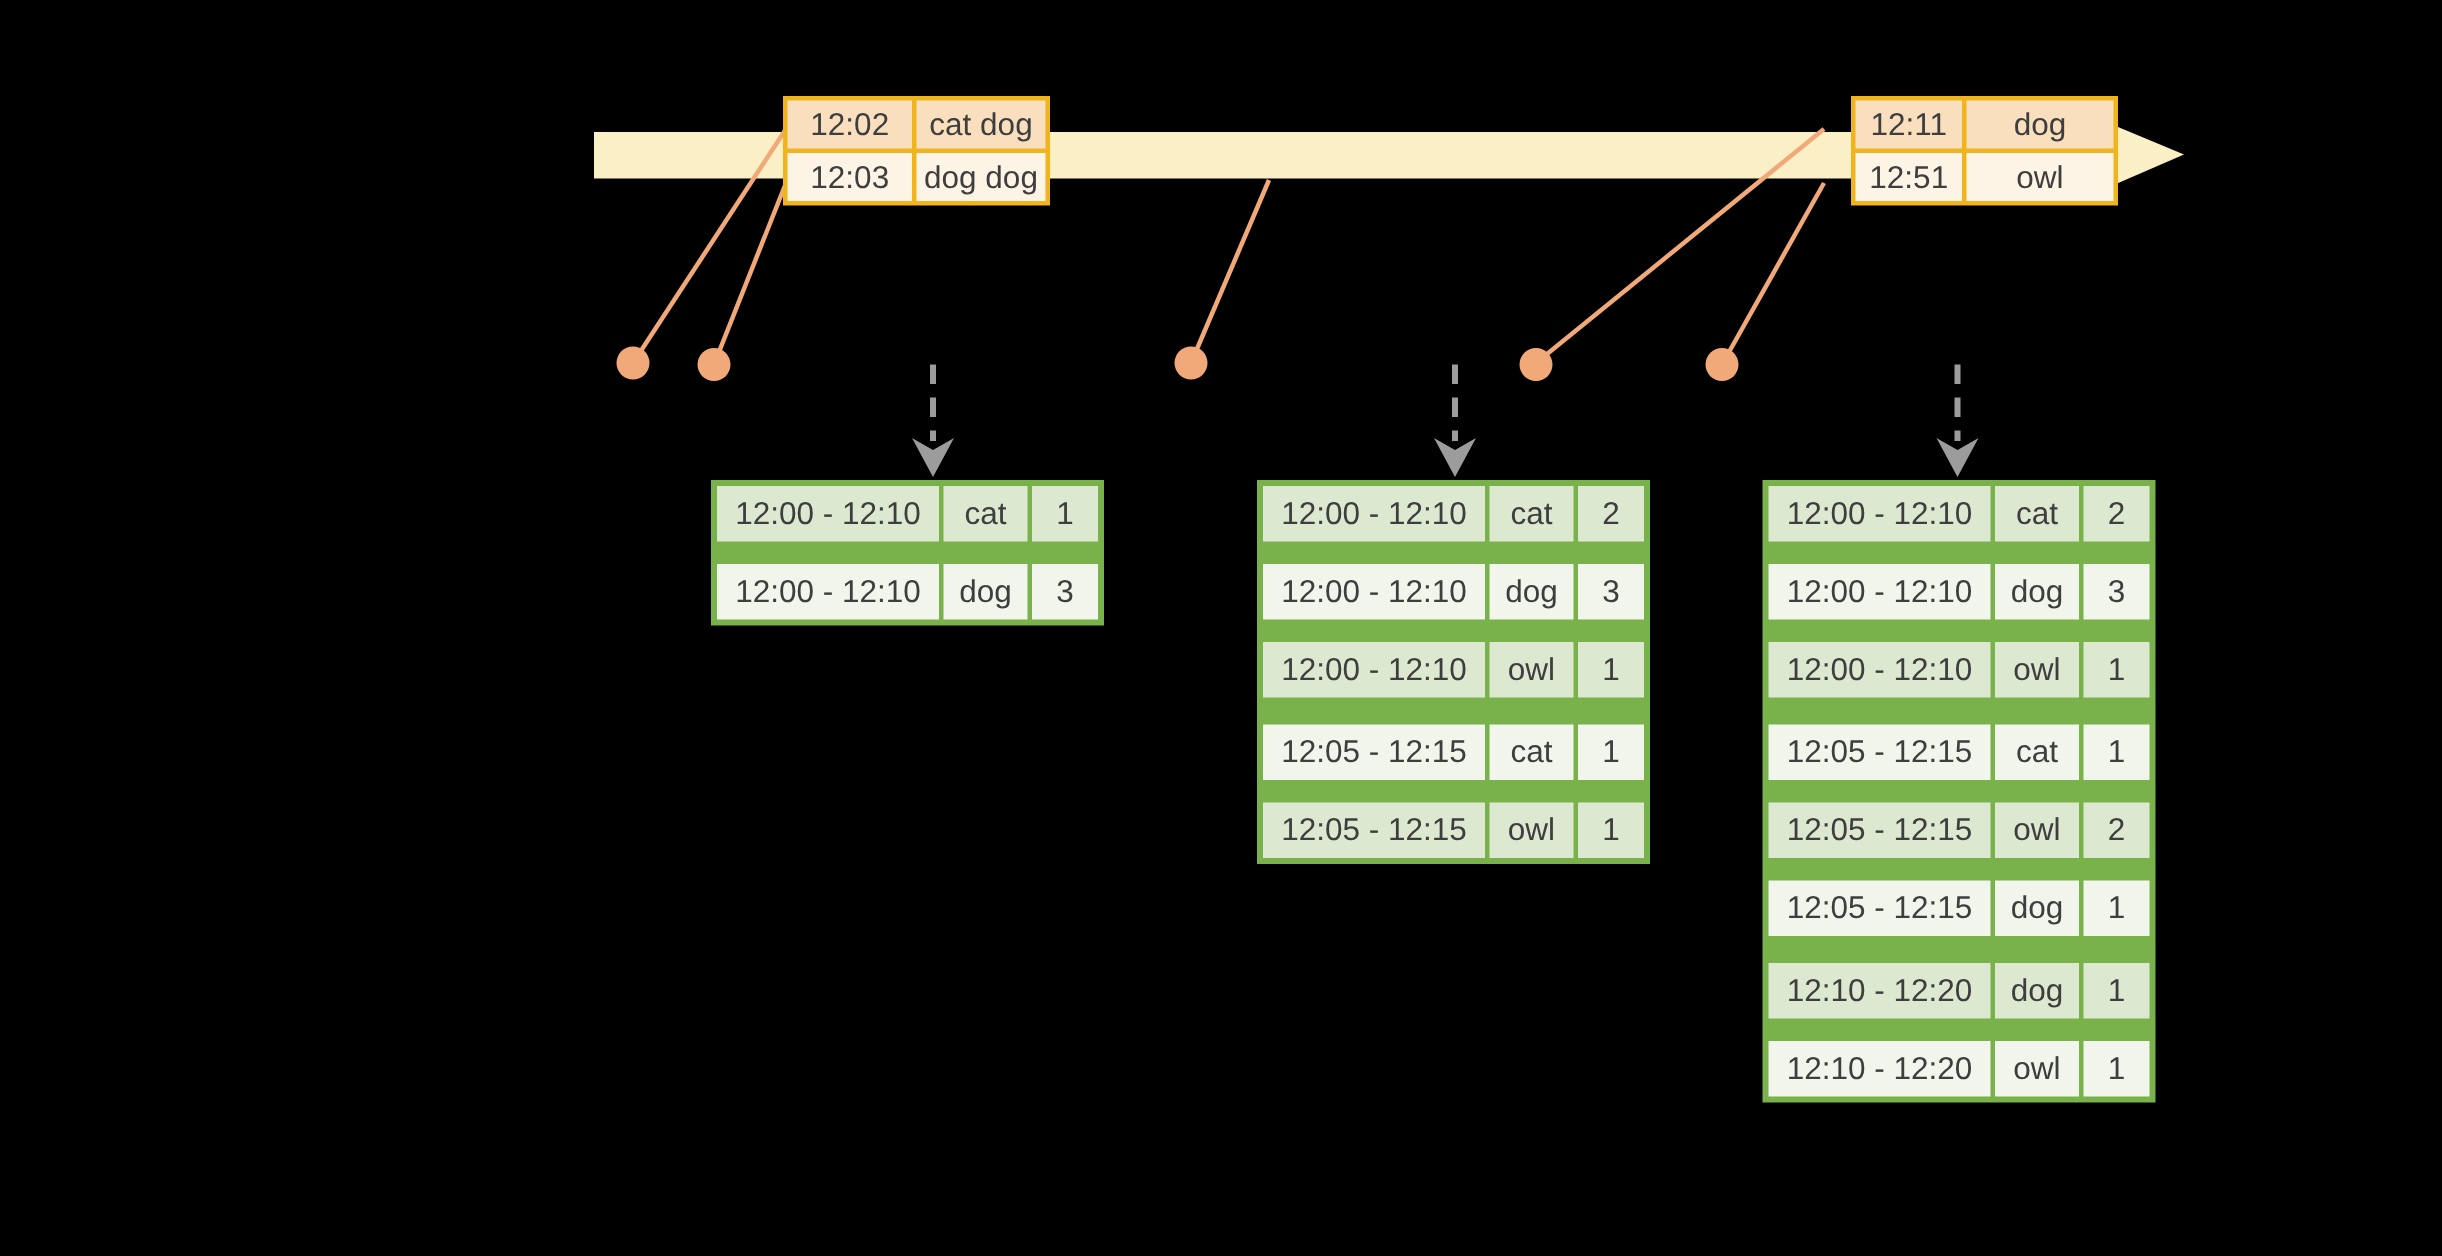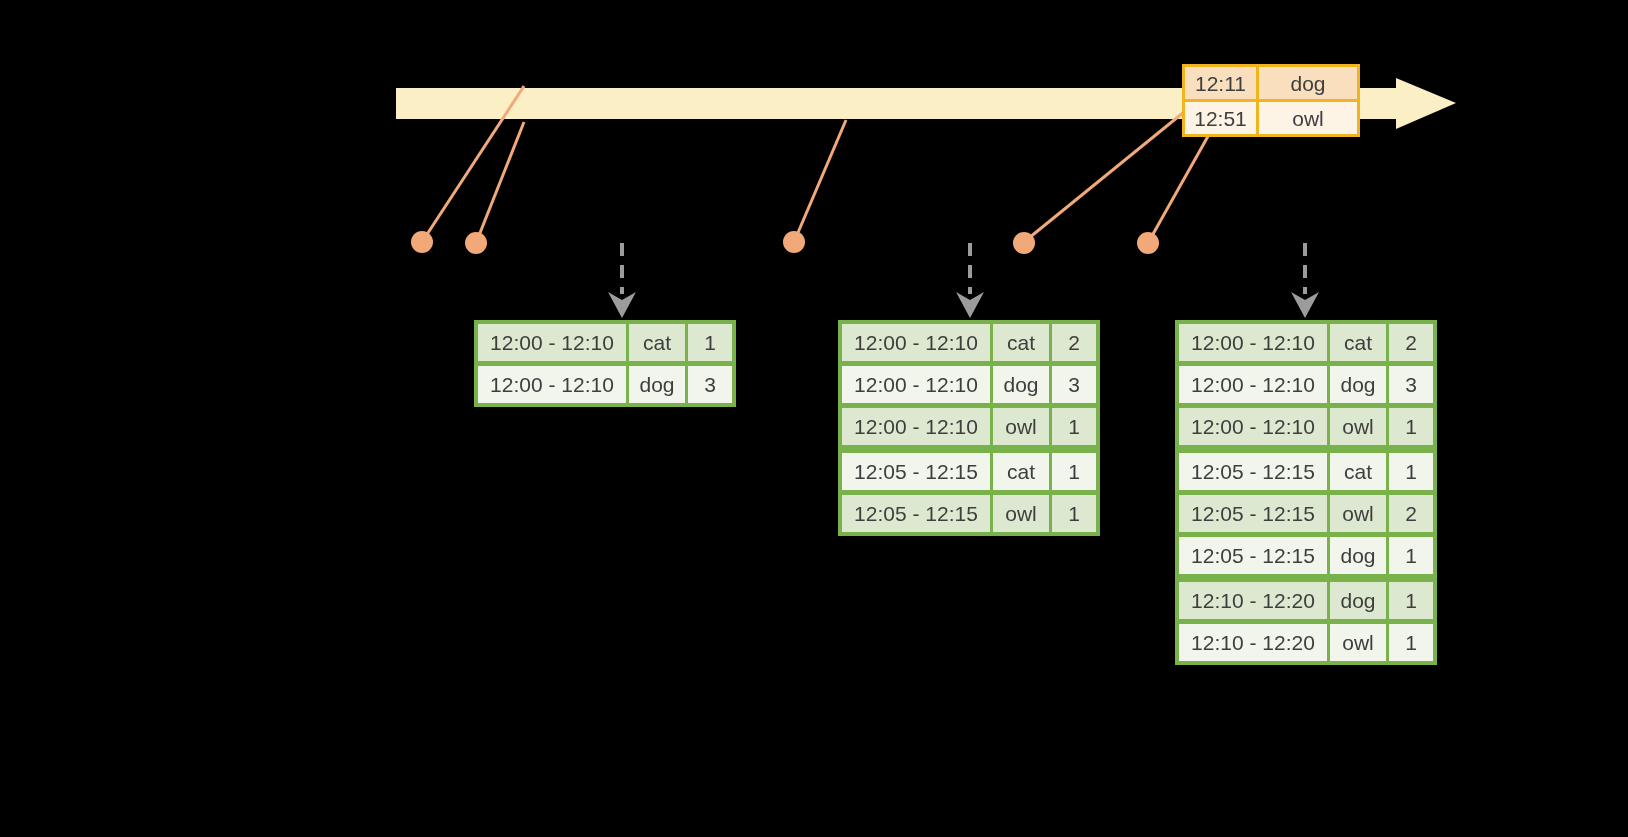--- a/index.html
+++ b/index.html
@@ -9,21 +9,21 @@
   }
   svg.layer{position:absolute;left:0;top:0;}
 
   
   .etable{position:absolute;background:#F0B41E;padding:3px;display:grid;gap:3px;}
   .ecell{display:flex;align-items:center;justify-content:center;font-size:21px;line-height:1;}
   .peach{background:#F9DFBD;}
   .cream{background:#FDF4E6;}
 
   
-  .rtable{position:absolute;background:#79B24A;padding:4px;display:flex;flex-direction:column;gap:5px;}
+  .rtable{position:absolute;background:#79B24A;padding:4px;display:flex;flex-direction:column;gap:15px;}
   .rrow{display:grid;grid-template-columns:148px 56px 44px;gap:3px;height:37px;}
   .rrow.gsep{margin-top:3px;}
   .rcell{display:flex;align-items:center;justify-content:center;font-size:21px;line-height:1;}
   .g-dark{background:#DDE8D0;}
   .g-light{background:#F1F5EB;}
 </style>
 </head>
 <body>
 
 <div class="canvas">
@@ -48,23 +48,29 @@
     <line x1="622" y1="243" x2="622" y2="294" stroke="#9C9C9C" stroke-width="4" stroke-dasharray="13 9"></line>
     <polygon points="608,292 622,318 636,292 622,300" fill="#9C9C9C"></polygon>
 
     <line x1="970" y1="243" x2="970" y2="294" stroke="#9C9C9C" stroke-width="4" stroke-dasharray="13 9"></line>
     <polygon points="956,292 970,318 984,292 970,300" fill="#9C9C9C"></polygon>
 
     <line x1="1305" y1="243" x2="1305" y2="294" stroke="#9C9C9C" stroke-width="4" stroke-dasharray="13 9"></line>
     <polygon points="1291,292 1305,318 1319,292 1305,300" fill="#9C9C9C"></polygon>
   </svg>
 
+  <div class="etable" style="left:522px;top:64px;grid-template-columns:83px 86px;grid-auto-rows:32px;">
+    <div class="ecell peach">12:02</div>
+    <div class="ecell peach">cat dog</div>
+    <div class="ecell cream">12:03</div>
+    <div class="ecell cream">dog dog</div>
+  </div>
 
 
-  <div class="etable" style="left:1182px;top:64px;grid-template-columns:71px 98px;grid-auto-rows:32px;">
+  <div class="etable" style="left:1234px;top:64px;grid-template-columns:71px 98px;grid-auto-rows:32px;">
     <div class="ecell peach">12:11</div>
     <div class="ecell peach">dog</div>
     <div class="ecell cream">12:51</div>
     <div class="ecell cream">owl</div>
   </div>
 
   <div class="rtable" style="left:474px;top:320px;">
     <div class="rrow">
       <div class="rcell g-dark">12:00 - 12:10</div>
       <div class="rcell g-dark">cat</div>

